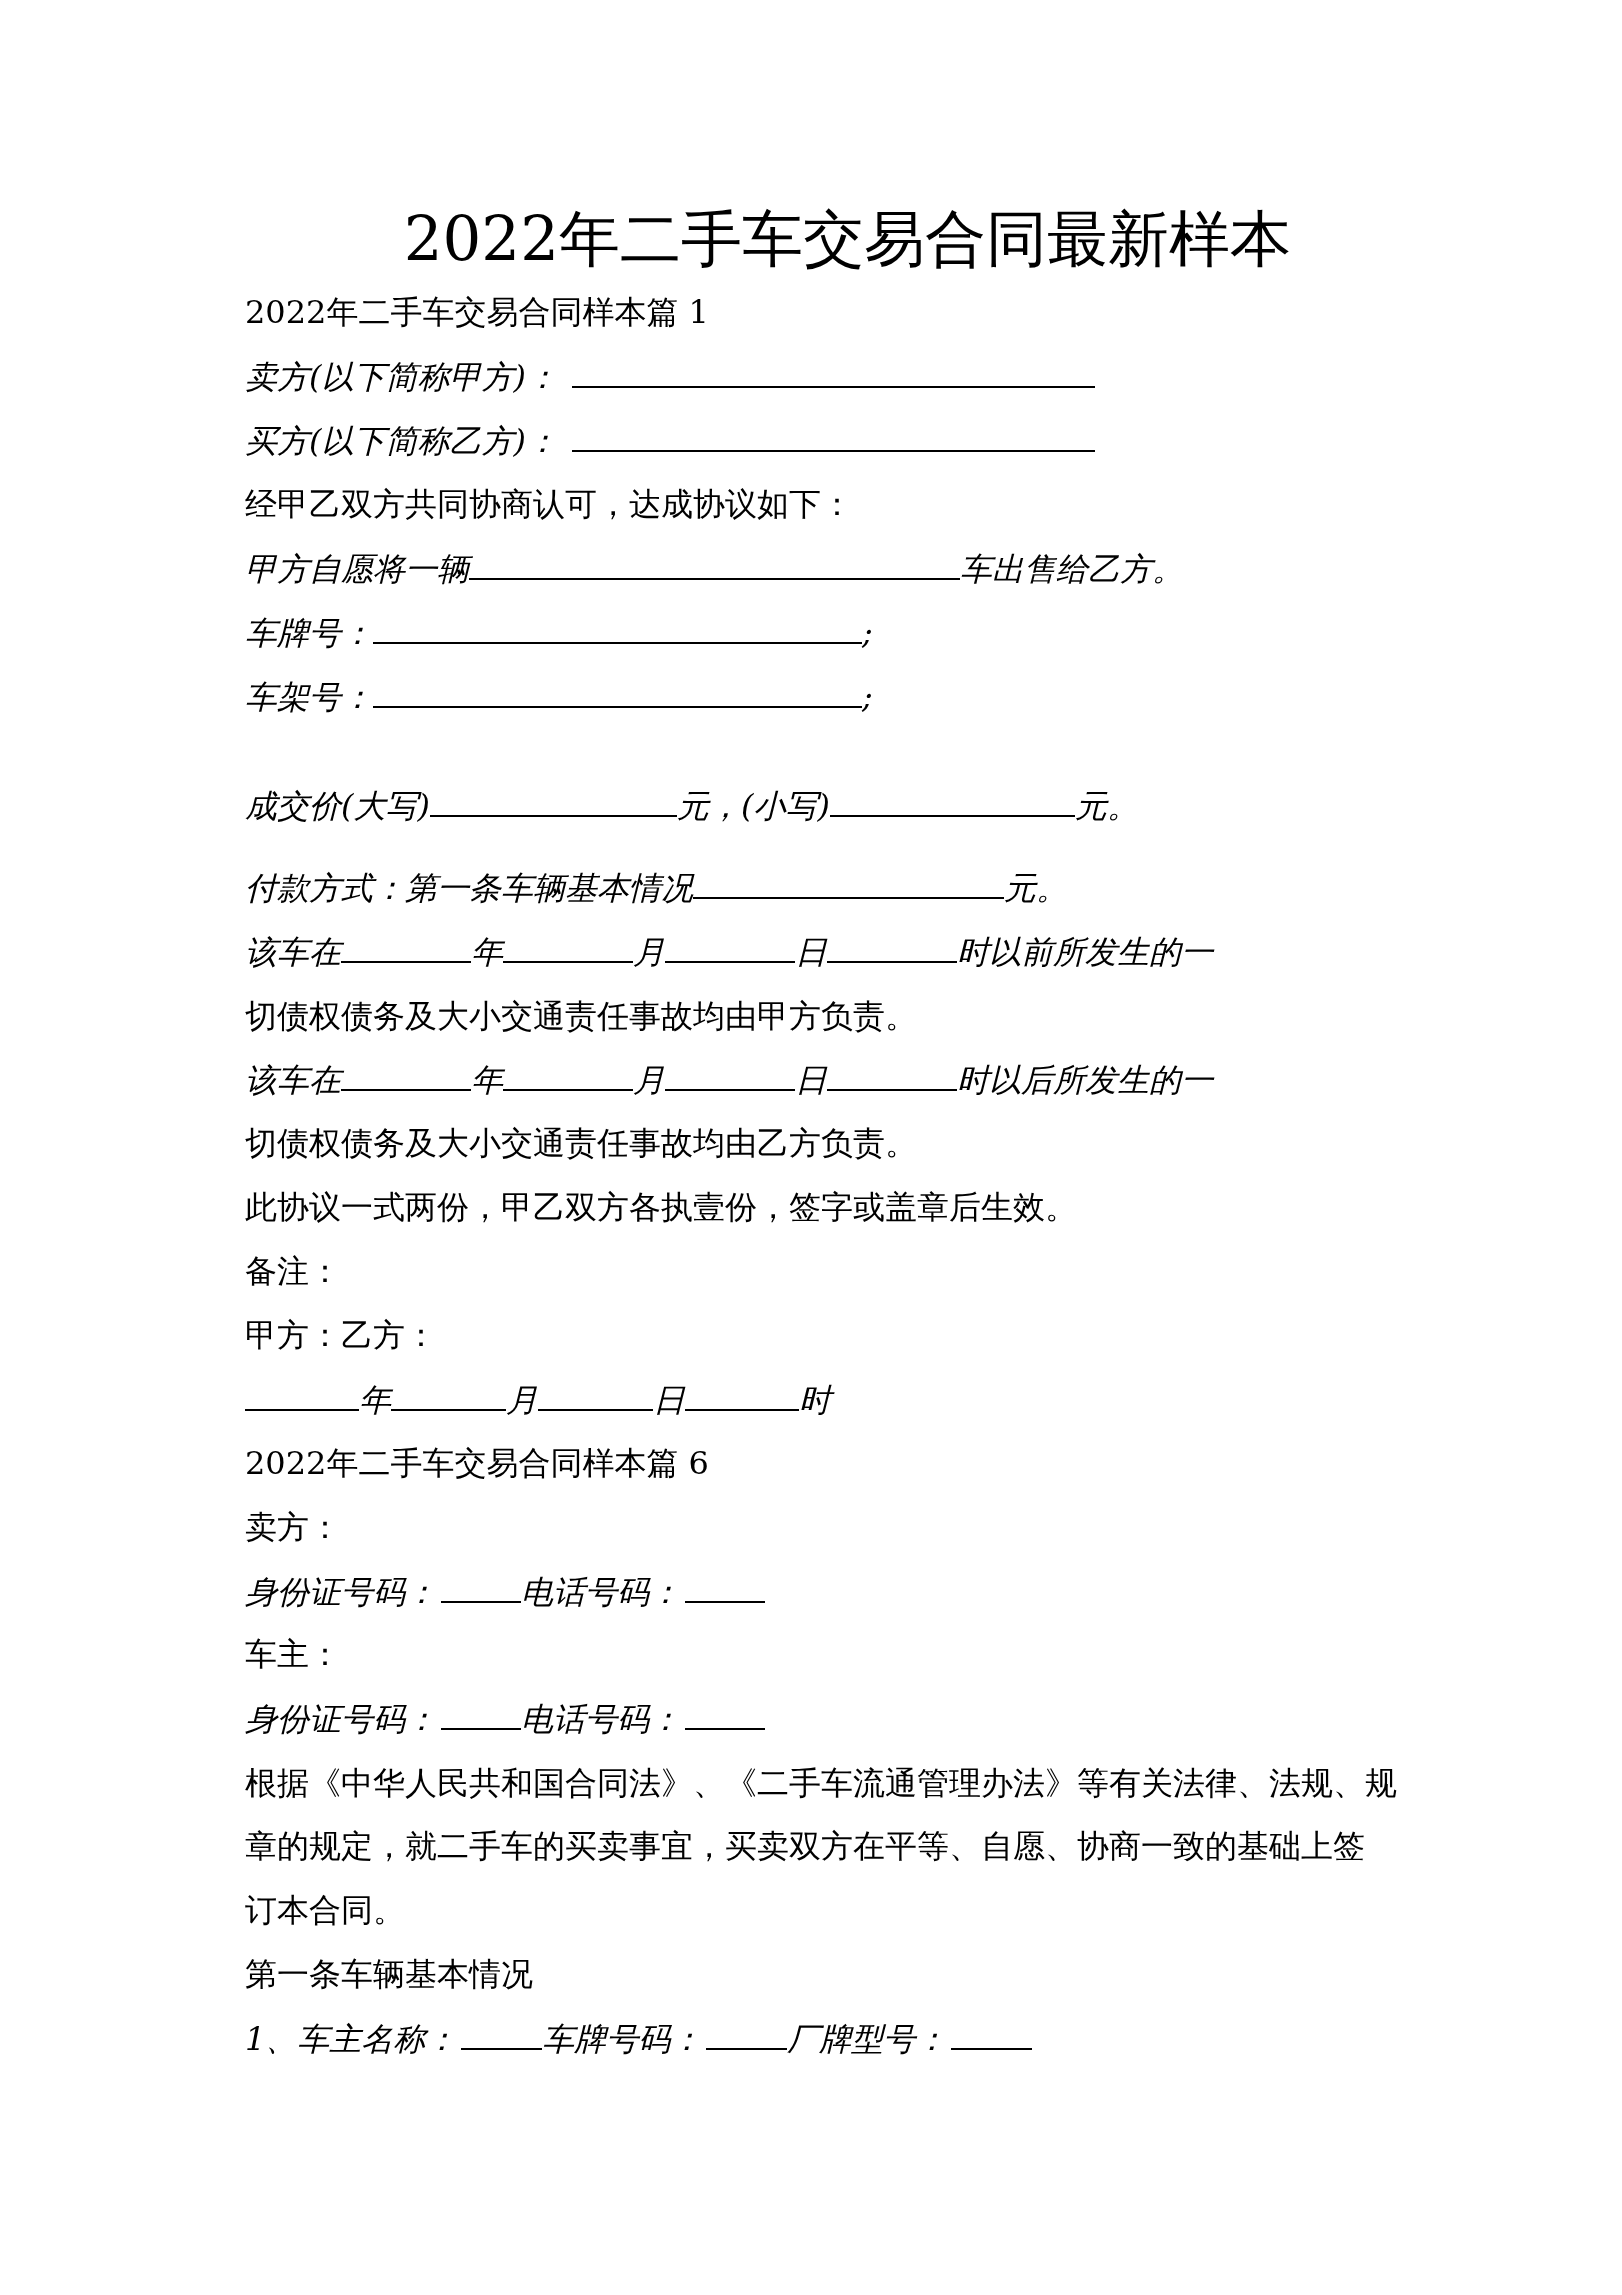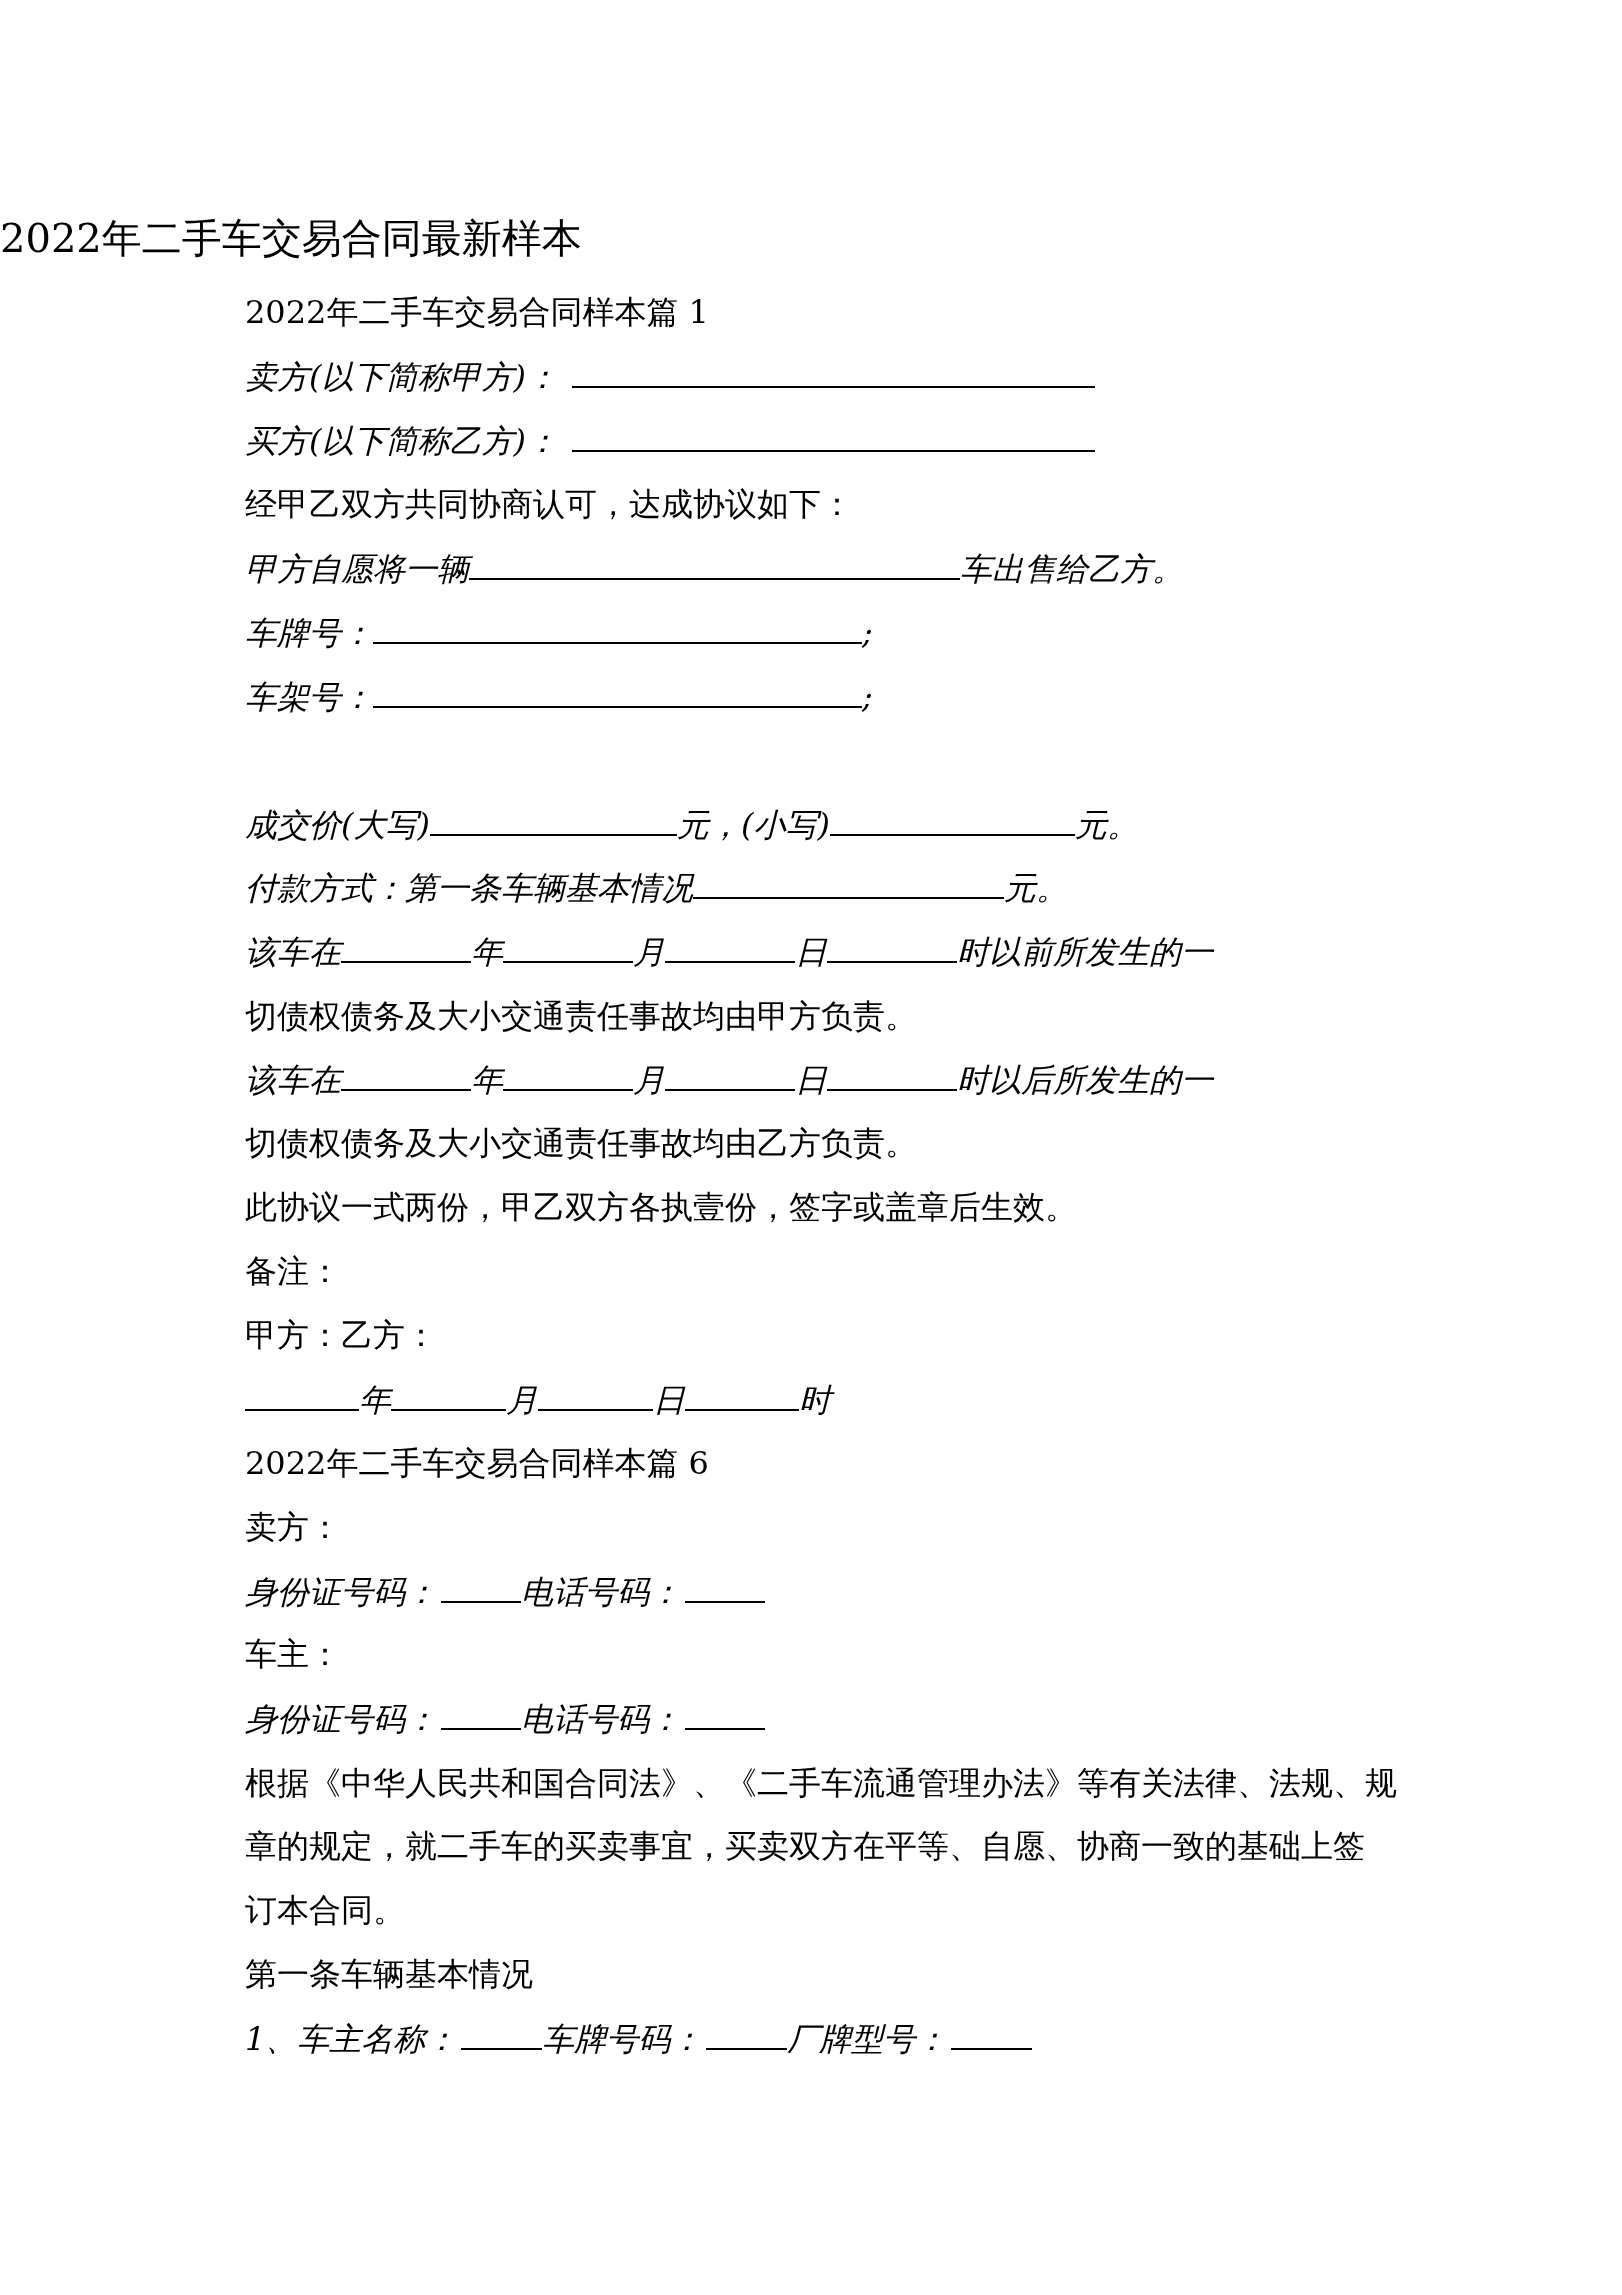--- a/index.html
+++ b/index.html
@@ -1,20 +1,20 @@
 <!DOCTYPE html>
 <html style="font-size:10.5px"><head>
 <meta charset="utf-8">
 <style>
   html, body { margin: 0; padding: 0; background: #ffffff; }
   body { width: 1623px; height: 2295px; position: relative; overflow: hidden;
          font-family: "DejaVu Serif", "Liberation Serif", serif; color: #000; }
   .page { position: absolute; left: 0; top: 0; width: 1623px; height: 2295px; background: #fff; }
-  .title { position: absolute; left: 0; width: 1291px; top: 196px; text-align: left;
-           font-size: 40px; line-height: 85px; white-space: nowrap; }
+  .title { position: absolute; left: 0; width: 1291px; top: 196px; text-align: right;
+           font-size: 61px; line-height: 85px; white-space: nowrap; }
   .line { position: absolute; left: 245px; font-size: 32px; line-height: 39px;
           white-space: nowrap; height: 39px; text-align: center; }
   .blank { display: inline-block; border-bottom: 2px solid #000; height: 31px;
            vertical-align: baseline; box-sizing: border-box; }
   .seg { display: inline-block; font-style: italic; }
 </style>
 </head>
 <body>
 
 <div class="page">
@@ -39,21 +39,21 @@
 
   <div class="line" style="top:613px">
     <span class="seg">车牌号：</span><span class="blank" style="width:489px"></span><span class="seg">;</span>
   </div>
 
   <div class="line" style="top:677px">
     <span class="seg">车架号：</span><span class="blank" style="width:489px"></span><span class="seg">;</span>
   </div>
 
 
-  <div class="line" style="top:805px">
+  <div class="line" style="top:786px">
     <span class="seg">成交价(大写)</span><span class="blank" style="width:247px"></span><span class="seg">元，(小写)</span><span class="blank" style="width:245px"></span><span class="seg">元。</span>
   </div>
 
   <div class="line" style="top:868px">
     <span class="seg">付款方式：第一条车辆基本情况</span><span class="blank" style="width:311px"></span><span class="seg">元。</span>
   </div>
 
   <div class="line" style="top:932px">
     <span class="seg">该车在</span><span class="blank" style="width:130px"></span><span class="seg">年</span><span class="blank" style="width:130px"></span><span class="seg">月</span><span class="blank" style="width:130px"></span><span class="seg">日</span><span class="blank" style="width:130px"></span><span class="seg">时以前所发生的一</span>
   </div>

